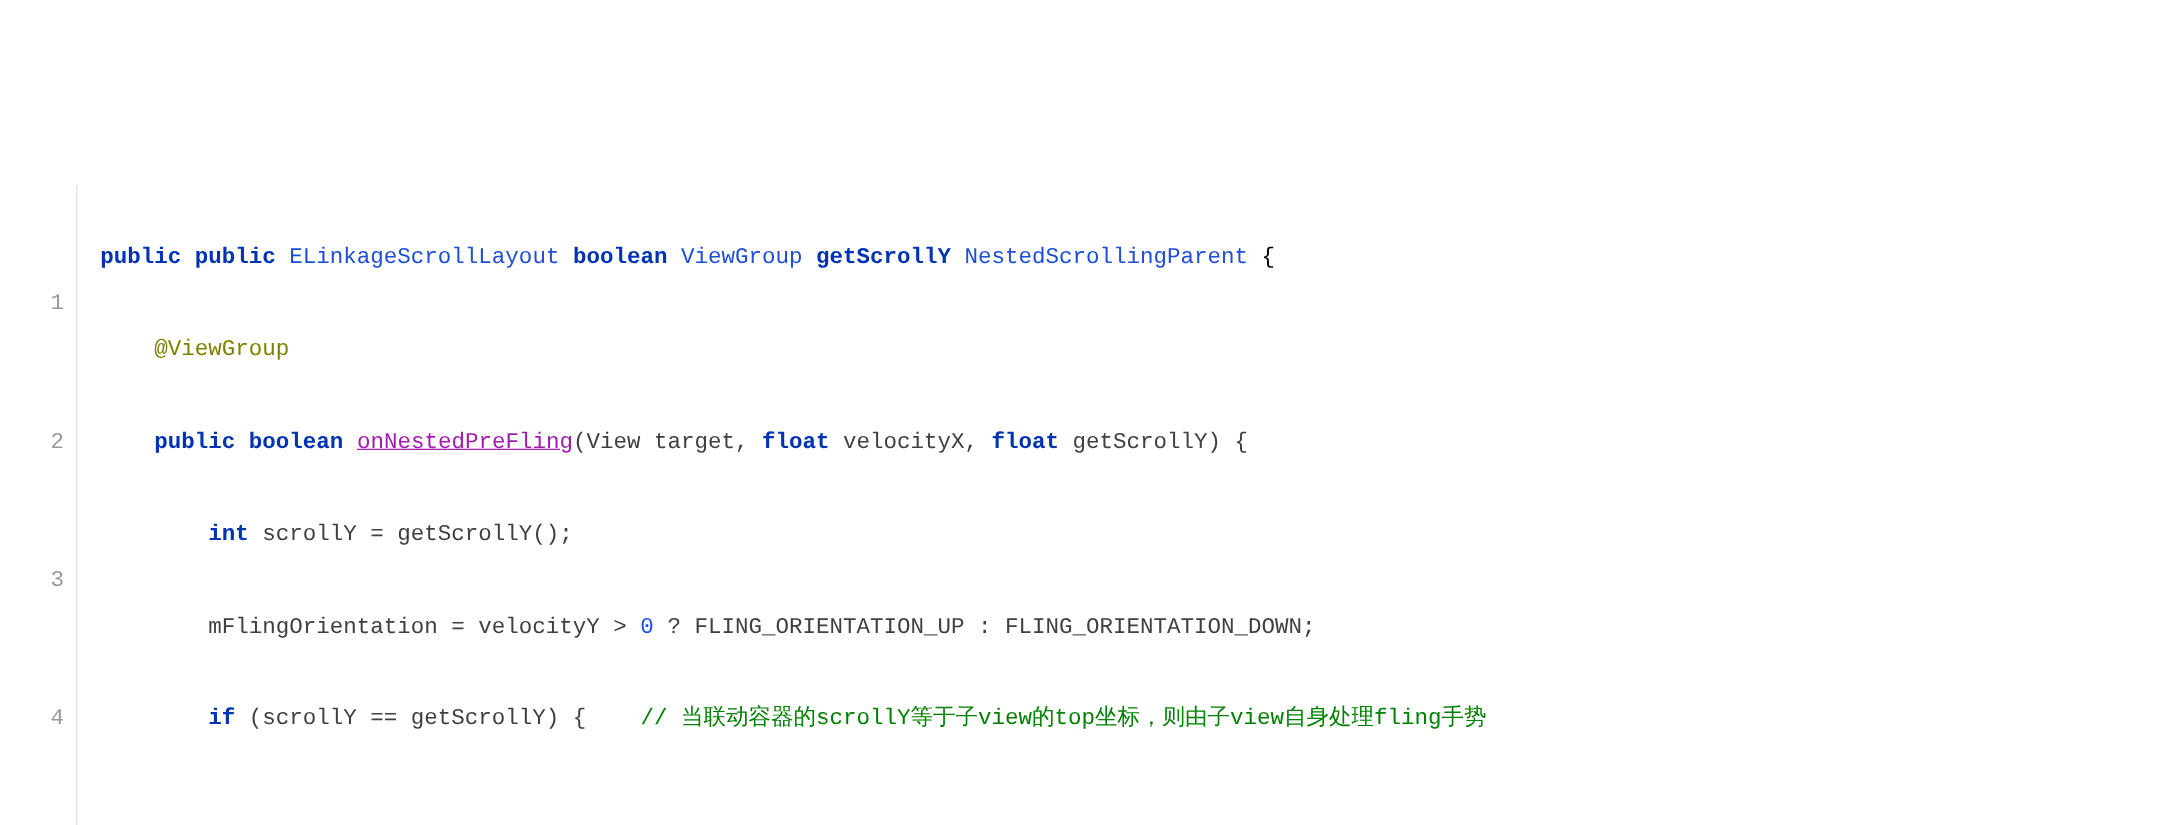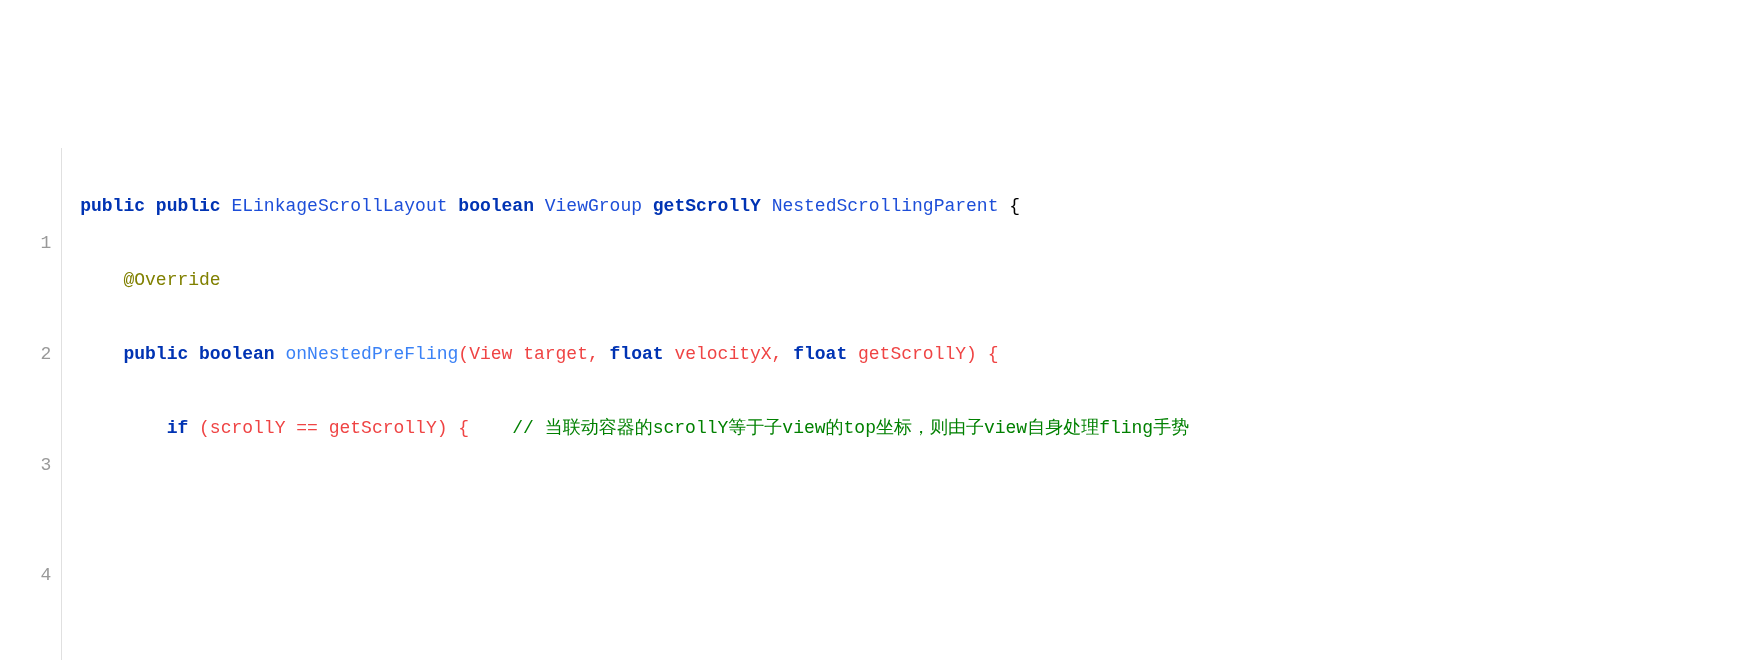--- a/index.html
+++ b/index.html
@@ -24,26 +24,26 @@
     user-select: none;
     min-width: 44px;
   }
   .code-area {
     flex: 1;
     padding: 4px 0 4px 18px;
   }
   .line { display: block; height: 2.05em; }
   .kw { color: #0033b3; font-weight: bold; }
   .cls { color: #1d4ed8; }
-  .method { color: #3b82f6; }
+  .method { color: #a21caf; text-decoration: underline; }
   .annot { color: #808000; }
   .num { color: #1750eb; }
   .comment { color: #008000; }
   .punct { color: #000000; }
-  .id { color: #ef4444; text-align: right; }
+  .id { color: #404040; text-align: right; }
 </style>
 </head>
 <body>
 
 
 
 <div class="code-container">
   <div class="gutter">
     <span class="line">1</span>
     <span class="line">2</span>
@@ -57,22 +57,24 @@
     
     
     
     
     
     
     
   </div>
   <div class="code-area">
 <span class="line"><span class="kw">public</span> <span class="kw">public</span> <span class="cls">ELinkageScrollLayout</span> <span class="kw">boolean</span> <span class="cls">ViewGroup</span> <span class="kw">getScrollY</span> <span class="cls">NestedScrollingParent</span><span class="punct"> {</span></span>
-<span class="line">    <span class="annot">@Override</span></span>
+<span class="line">    <span class="annot">@ViewGroup</span></span>
 <span class="line">    <span class="kw">public</span> <span class="kw">boolean</span> <span class="method">onNestedPreFling</span><span class="id">(View target, </span><span class="kw">float</span><span class="id"> velocityX, </span><span class="kw">float</span><span class="id"> getScrollY) {</span></span>
+<span class="line">        <span class="kw">int</span><span class="id"> scrollY = getScrollY();</span></span>
+<span class="line">        <span class="id">mFlingOrientation = velocityY &gt; </span><span class="num">0</span><span class="id"> ? FLING_ORIENTATION_UP : FLING_ORIENTATION_DOWN;</span></span>
 <span class="line">        <span class="kw">if</span><span class="id"> (scrollY == getScrollY) {    </span><span class="comment">// 当联动容器的scrollY等于子view的top坐标，则由子view自身处理fling手势</span></span>
 
 
 
 
 
 
 
 
 

